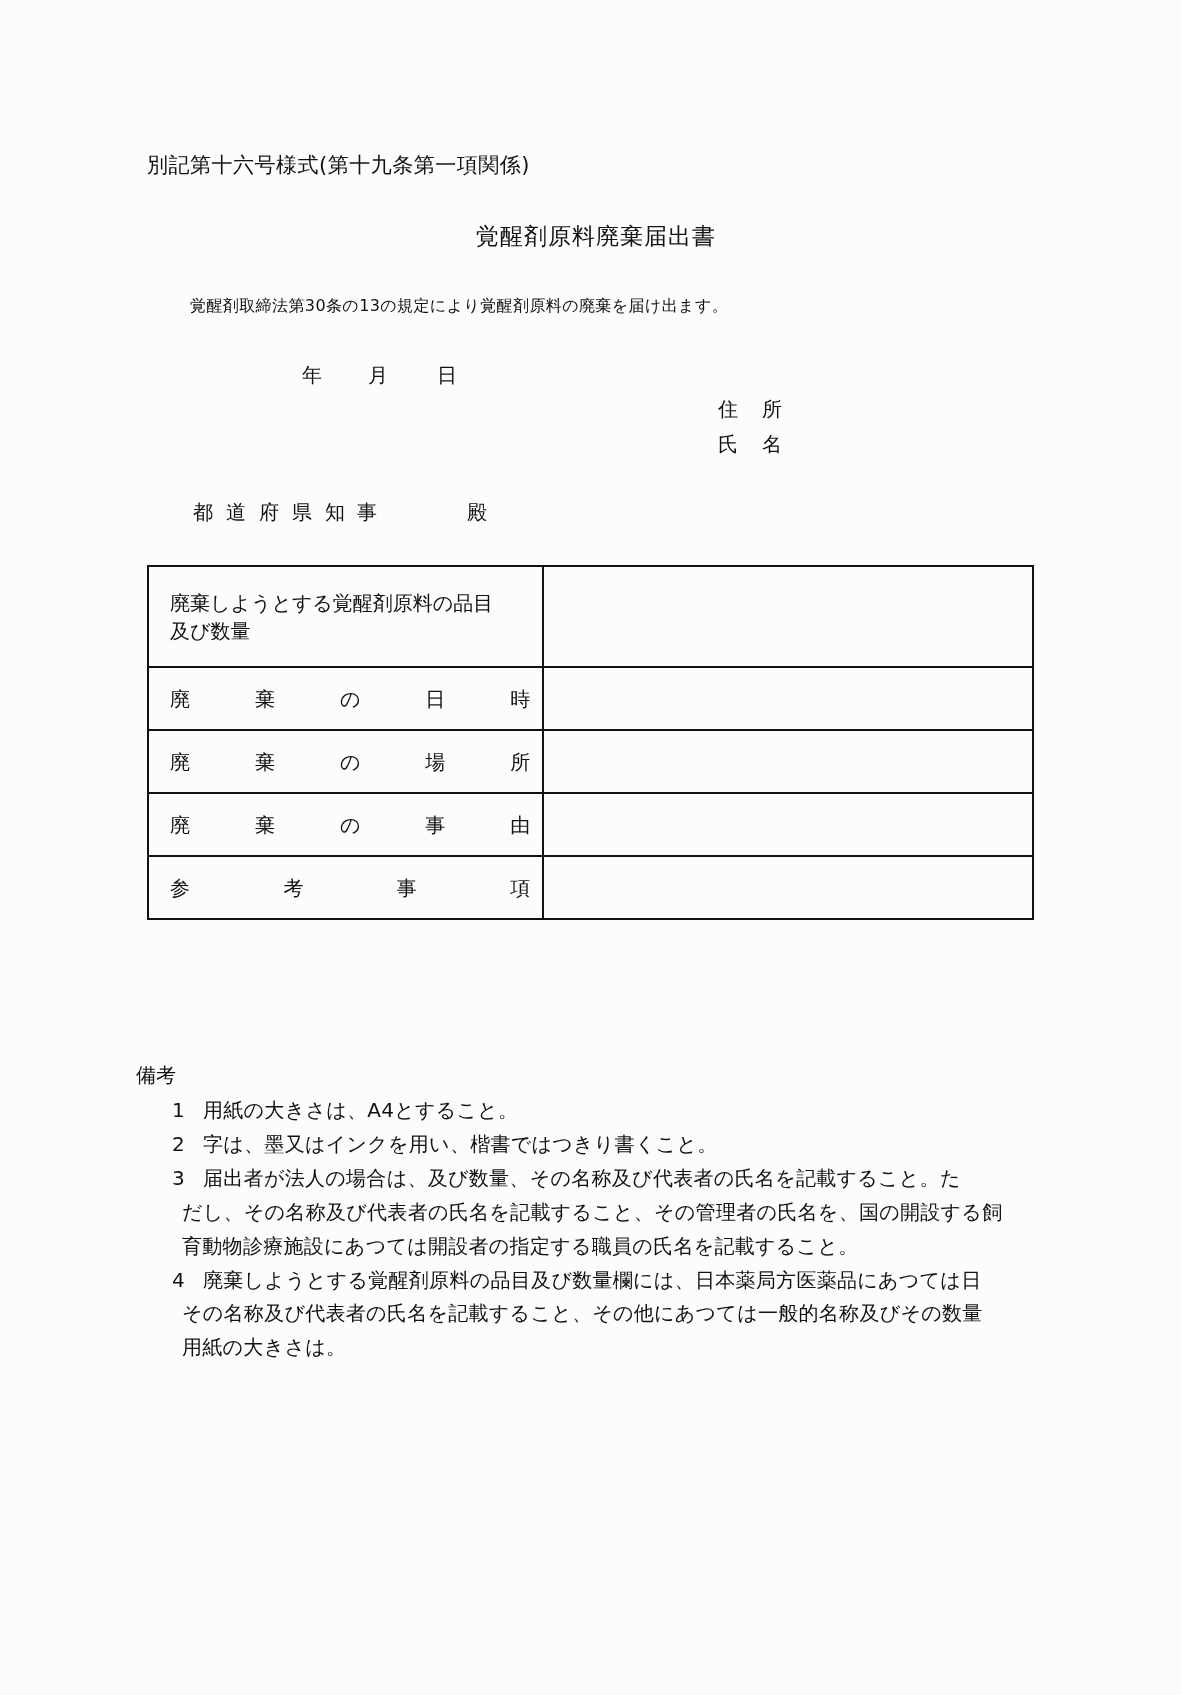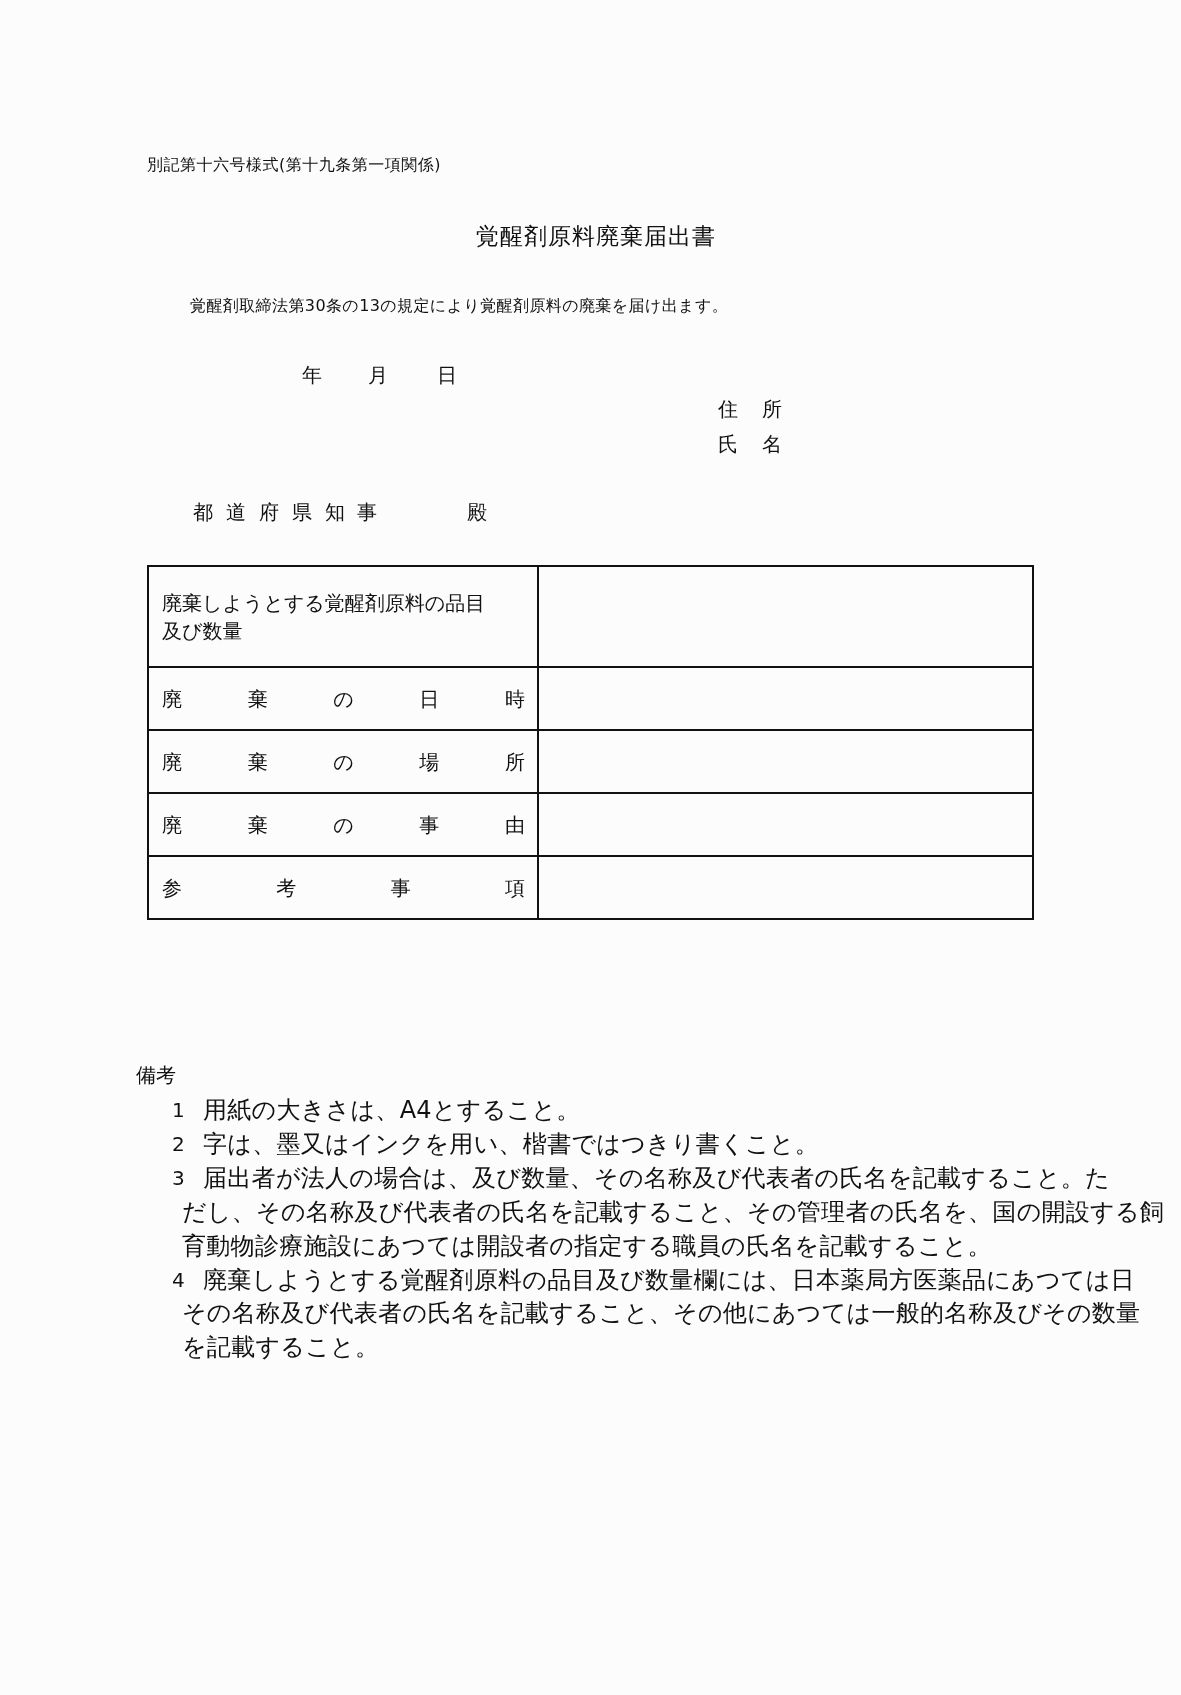--- a/index.html
+++ b/index.html
@@ -1,40 +1,40 @@
 <!DOCTYPE html>
 <html><head>
   <meta charset="utf-8">
   <style>
     html, body { margin: 0; padding: 0; }
     body {
       width: 1181px; height: 1695px; background: #fcfcfc; position: relative; overflow: hidden;
       font-family: "DejaVu Sans", "Liberation Sans", sans-serif; color: #111;
     }
     .t { position: absolute; white-space: nowrap; font-size: 20px; line-height: 22px; }
-    .header-ref { left: 147px; top: 154px; font-size: 16px; letter-spacing: 0.5px; }
+    .header-ref { left: 147px; top: 154px; font-size: 21px; letter-spacing: 0.5px; }
     .form-title { left: 476px; top: 225px; font-size: 23px; letter-spacing: 1px; }
     .intro { left: 190px; top: 295px; font-size: 16px; letter-spacing: 0.4px; }
     .date-char { top: 364px; }
     .addr-char { font-size: 20px; }
     .gov-char { top: 501px; }
 
     .form-table {
       position: absolute; left: 147px; top: 565px; width: 887px;
       border-collapse: collapse; border: 2px solid #111;
     }
     .form-table td { border: 2px solid #111; padding: 0; vertical-align: middle; }
-    .form-table td.label { width: 373px; padding-left: 13px; padding-right: 10px; font-size: 20px; line-height: 28px; }
+    .form-table td.label { width: 373px; padding-left: 21px; padding-right: 10px; font-size: 20px; line-height: 28px; }
     .form-table td.value { width: 508px; }
     .form-table tr.tall td { height: 99px; }
     .form-table tr.short td { height: 61px; }
     .spread { display: flex; justify-content: space-between; padding-right: 2px; }
 
     .notes-title { left: 136px; top: 1064px; }
-    .note-line { position: absolute; white-space: nowrap; font-size: 24px; line-height: 22px; letter-spacing: 0.3px; }
+    .note-line { position: absolute; white-space: nowrap; font-size: 20px; line-height: 22px; letter-spacing: 0.3px; }
     .note-num { position: absolute; font-size: 20px; line-height: 22px; }
   </style>
 </head>
 <body>
 
 <div class="t header-ref">別記第十六号様式(第十九条第一項関係)</div>
 <div class="t form-title">覚醒剤原料廃棄届出書</div>
 <div class="t intro">覚醒剤取締法第30条の13の規定により覚醒剤原料の廃棄を届け出ます。</div>
 
 <div class="t date-char" style="left:302px">年</div>
@@ -128,14 +128,14 @@
 <div>
   <div class="note-num" style="left:172px; top:1167px">3</div>
   <div class="note-line" style="left:203px; top:1167px">届出者が法人の場合は、及び数量、その名称及び代表者の氏名を記載すること。た</div>
   <div class="note-line" style="left:182px; top:1201px">だし、その名称及び代表者の氏名を記載すること、その管理者の氏名を、国の開設する飼</div>
   <div class="note-line" style="left:182px; top:1235px">育動物診療施設にあつては開設者の指定する職員の氏名を記載すること。</div>
 </div>
 <div>
   <div class="note-num" style="left:172px; top:1269px">4</div>
   <div class="note-line" style="left:203px; top:1269px">廃棄しようとする覚醒剤原料の品目及び数量欄には、日本薬局方医薬品にあつては日</div>
   <div class="note-line" style="left:182px; top:1302px">その名称及び代表者の氏名を記載すること、その他にあつては一般的名称及びその数量</div>
-  <div class="note-line" style="left:182px; top:1336px">を記載すること。</div>
+  <div class="note-line" style="left:182px; top:1336px">用紙の大きさは。</div>
 </div>
 
 </body></html>

